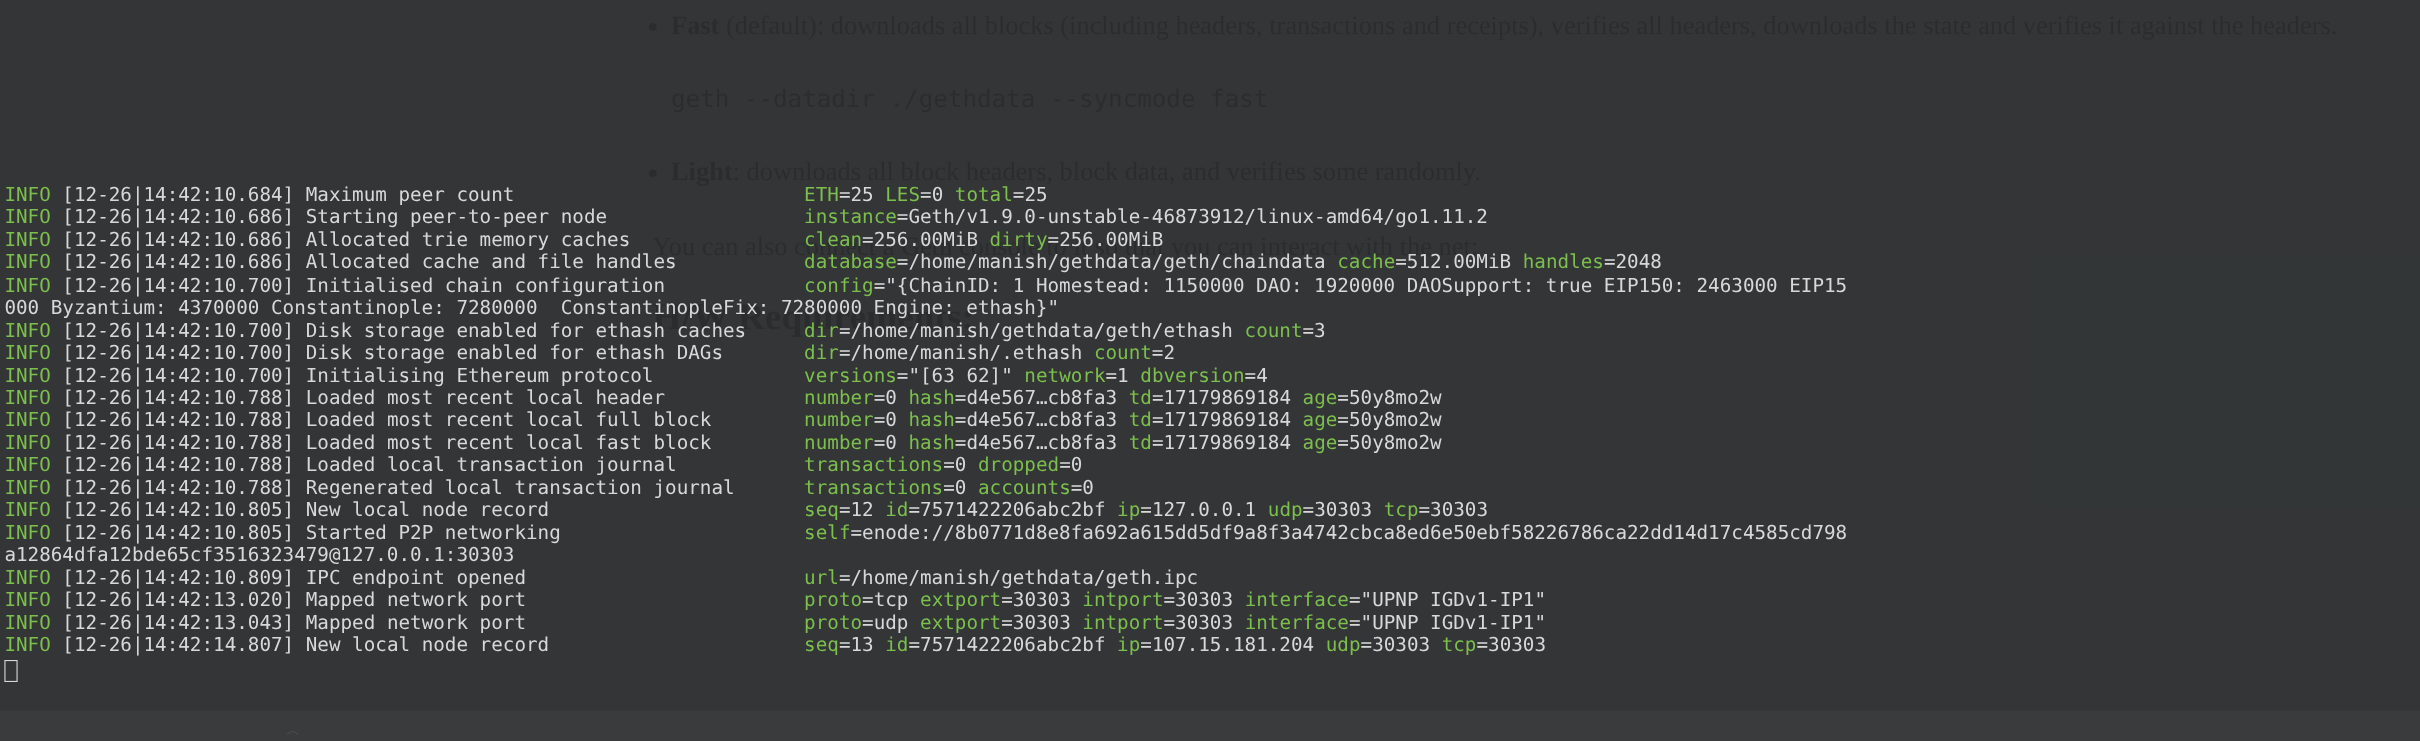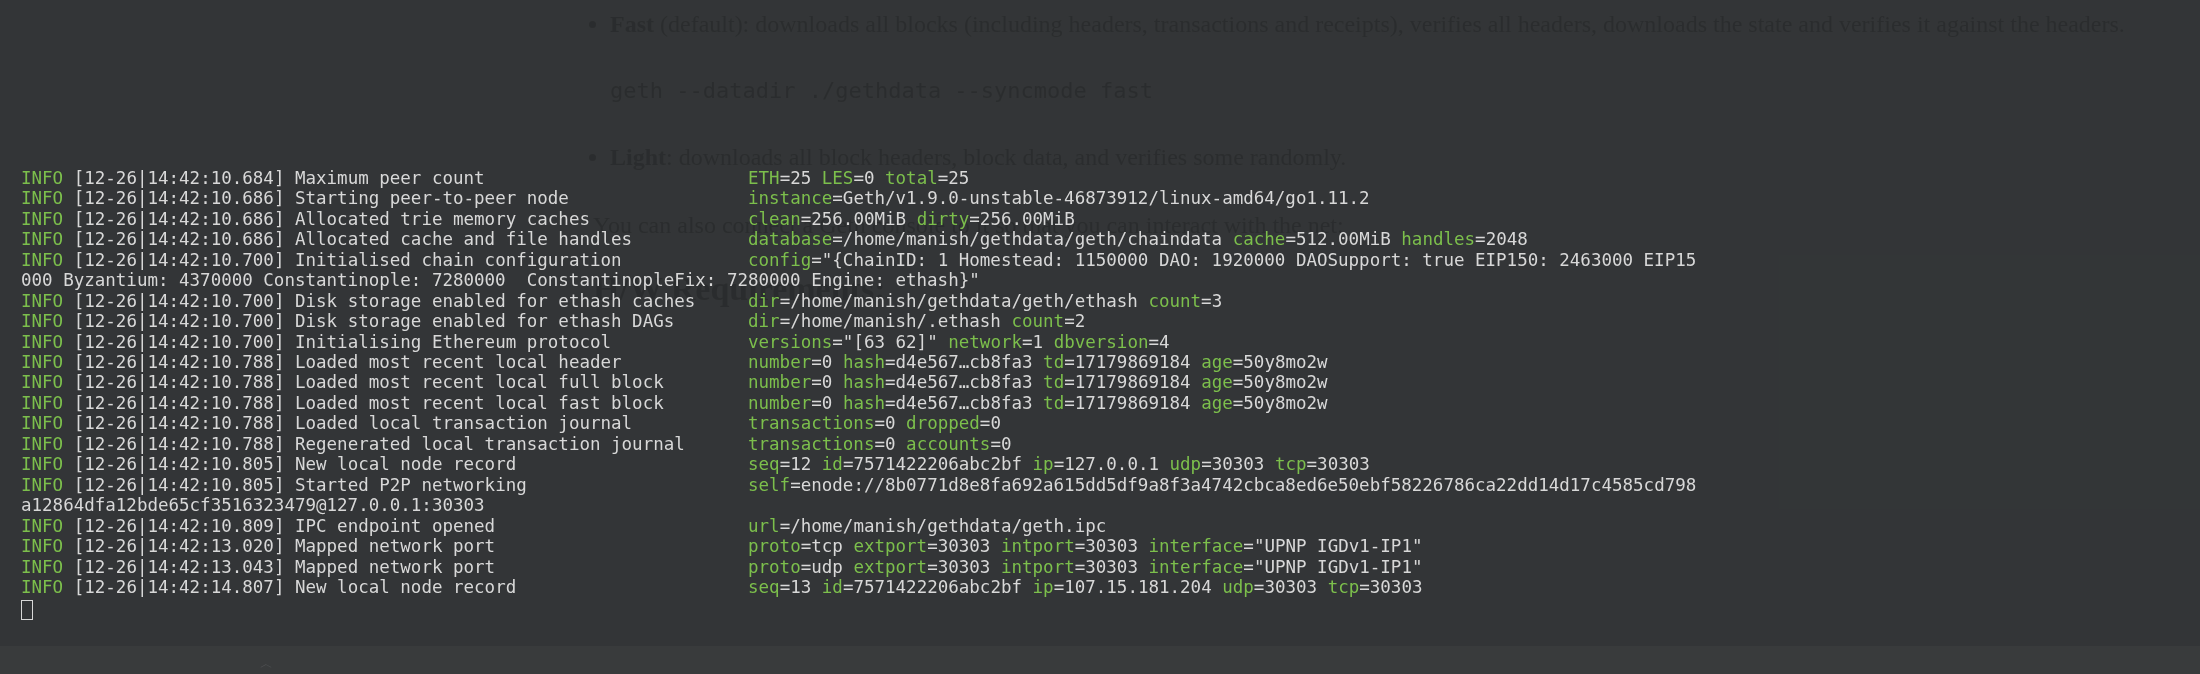--- a/index.html
+++ b/index.html
@@ -9,21 +9,21 @@
     font-family: "DejaVu Sans Mono", "Liberation Mono", Consolas, monospace;
     font-size: 17.5px;
     line-height: 1.17;
     color: #d8d8d8;
     white-space: pre;
     overflow: hidden;
     width: 2200px;
     height: 674px;
   }
   .term {
-    padding: 4px 21px;
+    padding: 4px 4px;
     position: relative;
     z-index: 2;
   }
   .g  { color: #7cbf4c; }   
   .w  { color: #d8d8d8; }   
   .line { display: block; }
   .cursor {
     display:inline-block;
     width:10px; height:18px;
     border:1px solid #d8d8d8;

